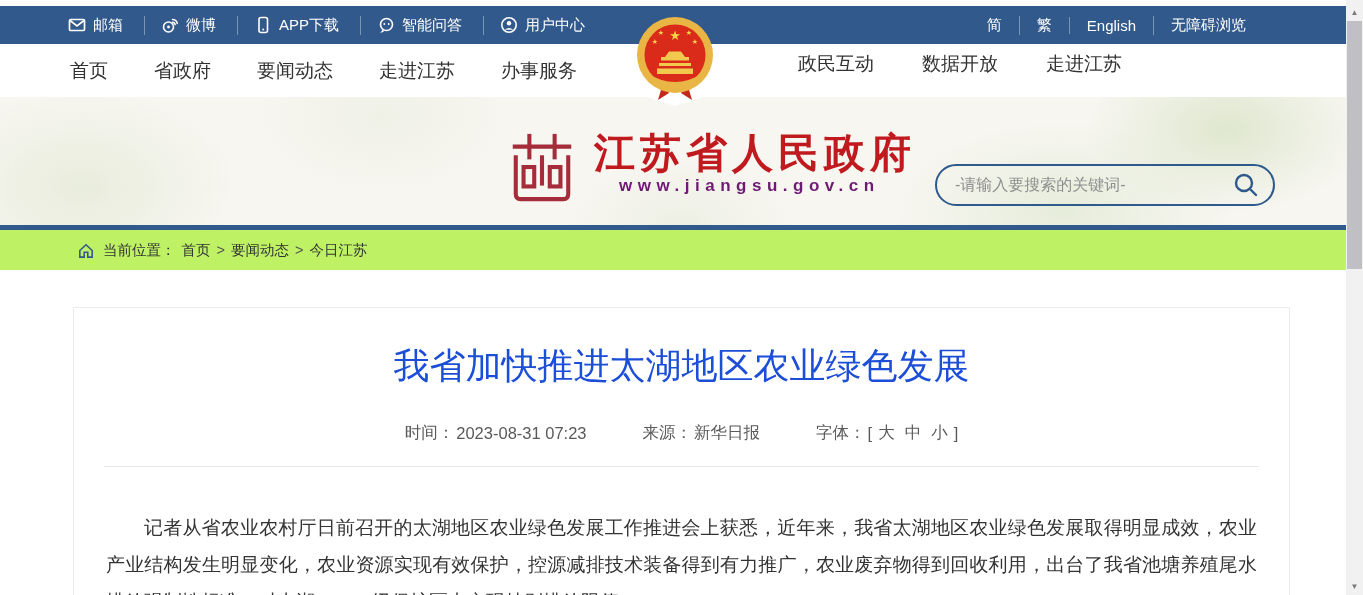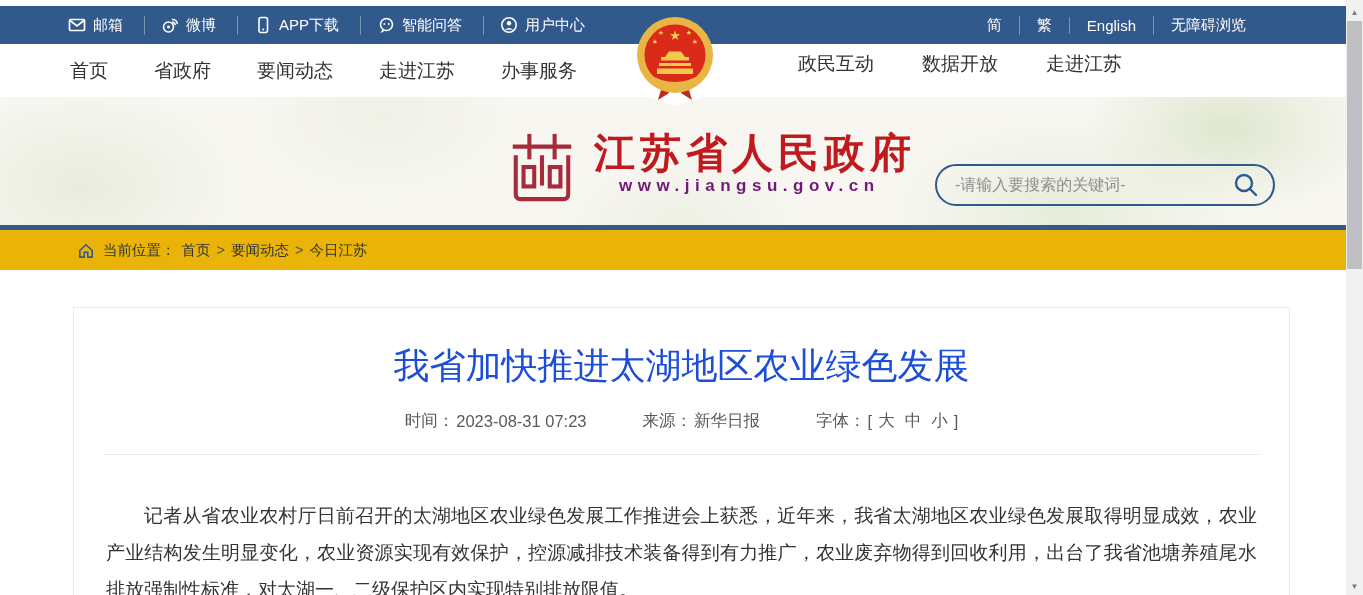--- a/index.html
+++ b/index.html
@@ -57,32 +57,32 @@
 
   
   .search-box { position:absolute; left:935px; top:164px; width:340px; height:42px; z-index:2;
                 border:2px solid #2E5A8C; border-radius:21px; display:flex; align-items:center; background:transparent; }
   .search-input { flex:1; border:none; outline:none; background:transparent; font-size:16px; color:#ec4899;
                   padding:0 10px 0 18px; font-family:inherit; }
   .search-input::placeholder { color:#8f8f8f; }
   .search-btn { background:none; border:none; cursor:pointer; padding:0 14px 0 0; display:flex; align-items:center; }
 
   
-  .breadcrumb-bar { position:absolute; left:0; top:230px; width:100%; height:40px; background:#eab308;
+  .breadcrumb-bar { position:absolute; left:0; top:230px; width:100%; height:40px; background:#bef264;
                     display:flex; align-items:center; padding-left:78px; font-size:14.5px; color:#333; }
   .crumb-label { margin-left:9px; color:#333; }
   .crumb-link { color:#333; text-decoration:none; cursor:pointer; margin:0 6px; }
   .crumb-sep { color:#555; }
 
   
   .content-bg { position:absolute; left:0; top:270px; width:100%; height:325px; background:#fff; }
   .article-card { position:absolute; left:73px; top:307px; width:1217px; height:330px;
                   background:#fff; border:1px solid #ececec; border-bottom:none; }
   .article-title { margin-top:36px; text-align:center; font-size:36px; color:#1d4ed8; line-height:44px; font-weight:500; }
-  .article-meta { margin-top:22px; display:flex; justify-content:center; gap:56px; font-size:16.5px; color:#595959; }
+  .article-meta { margin-top:34px; display:flex; justify-content:center; gap:56px; font-size:16.5px; color:#595959; }
   .meta-item { display:flex; align-items:center; gap:2px; }
   .font-size-link { color:#595959; text-decoration:none; cursor:pointer; margin:0 4px; }
   .meta-divider { margin:22px 30px 0 30px; border-top:1px solid #e8e8e8; height:0; }
   .article-body { margin:42px 32px 0 32px; font-size:19px; line-height:37px; color:#333;
                   text-align:justify; text-indent:2em; }
 
   
   .scrollbar { position:absolute; right:0; top:0; width:17px; height:595px; background:#f1f1f1; z-index:9; }
   .sb-btn { position:absolute; left:0; width:17px; height:17px; display:flex; align-items:center; justify-content:center;
             color:#7a7a7a; font-size:8px; cursor:pointer; background:#f1f1f1; }

